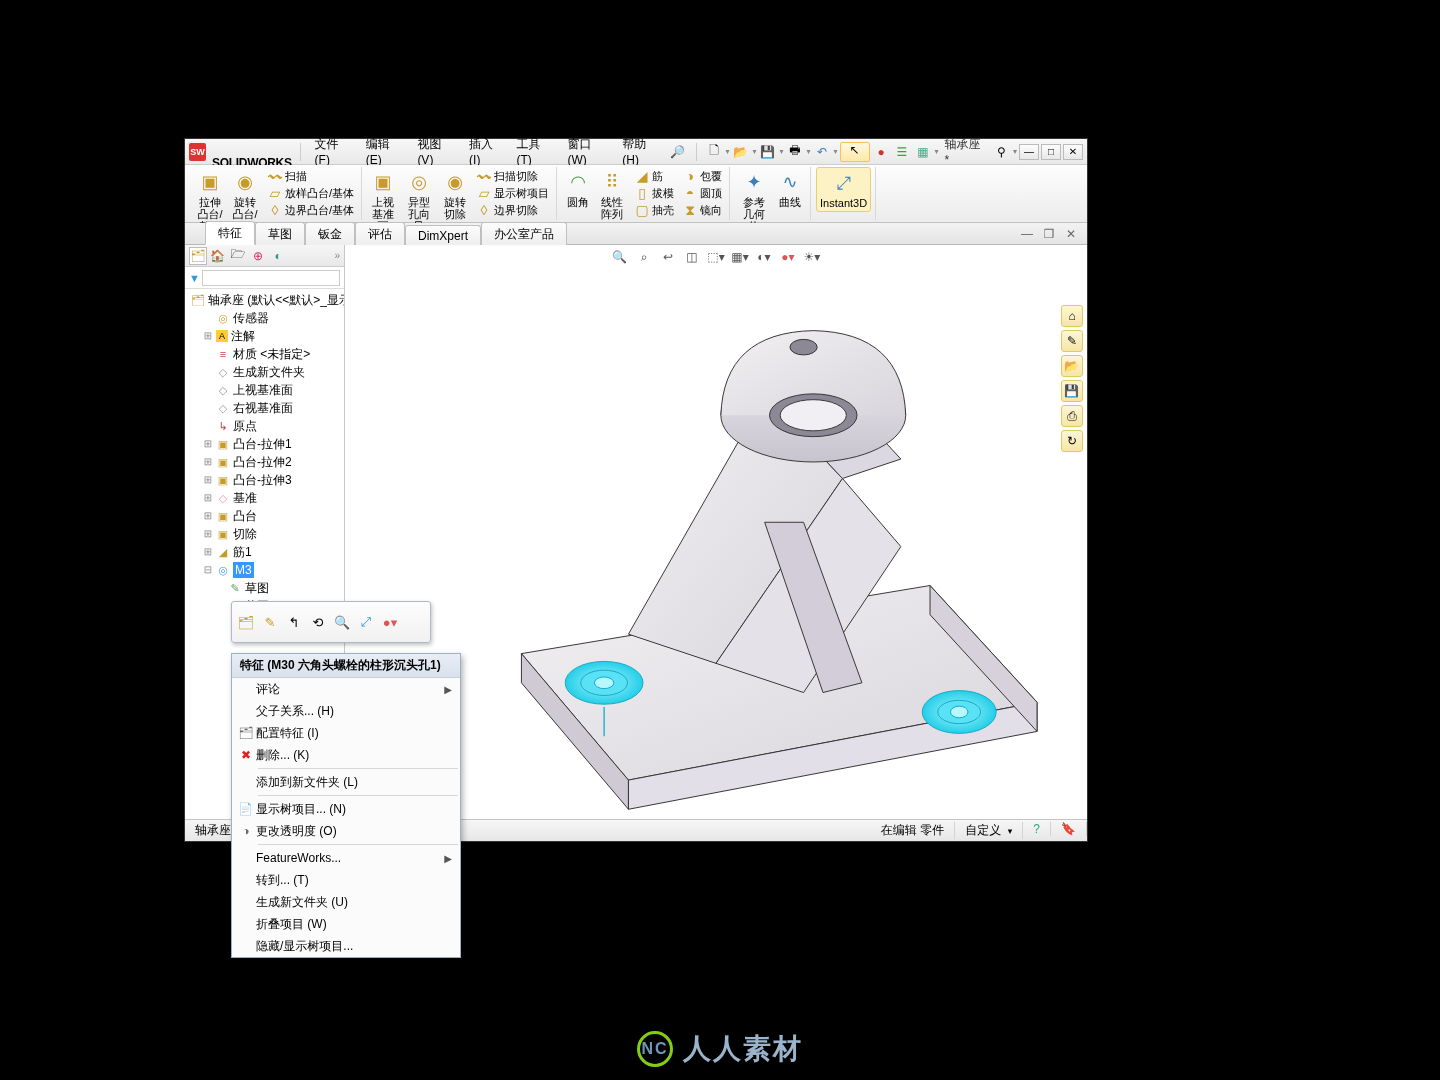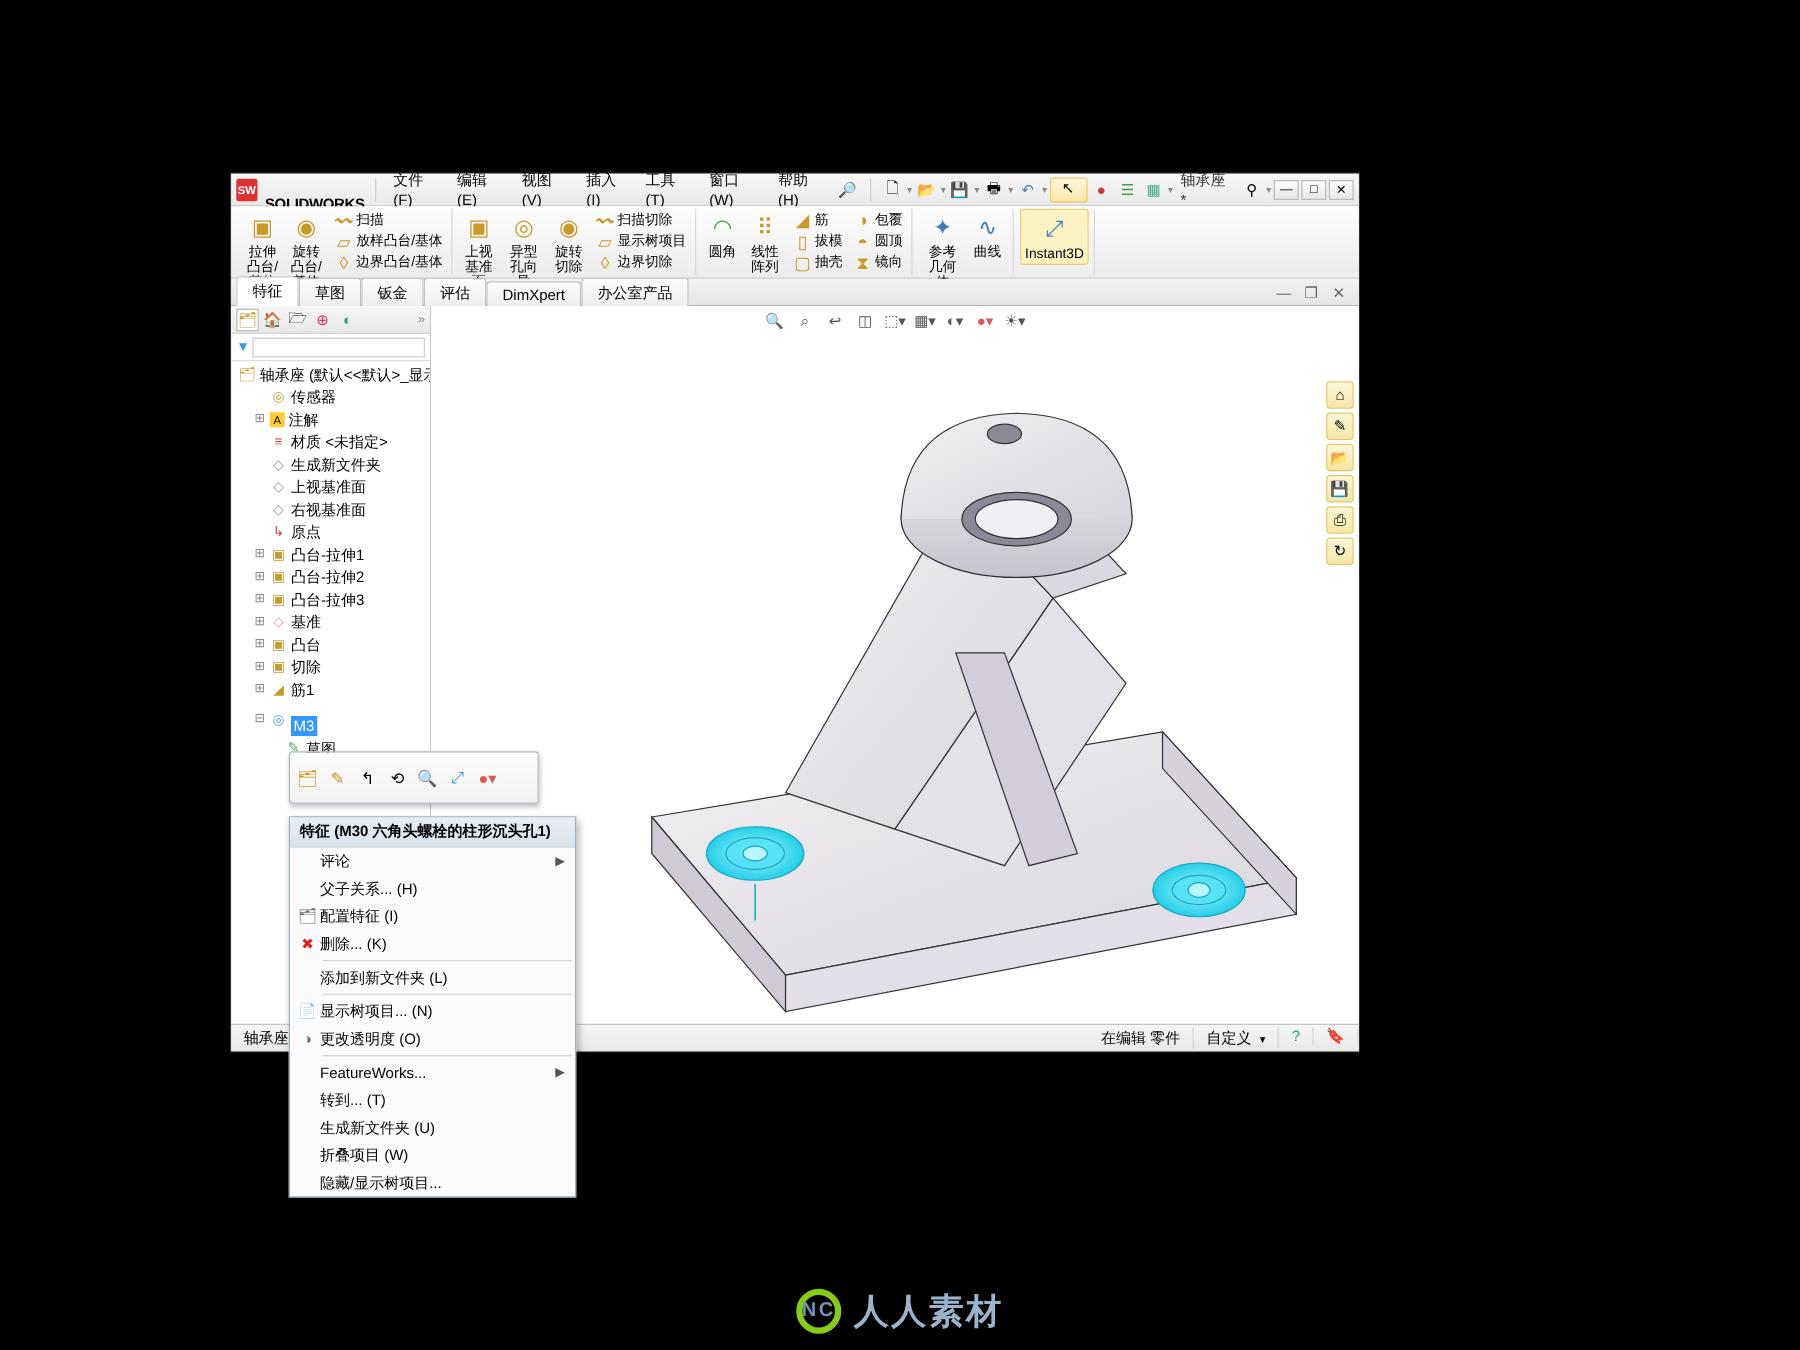--- a/index.html
+++ b/index.html
@@ -26,40 +26,40 @@
 .rib-stack { display: flex; flex-direction: column; gap: 0; }
 .rib-icon { width: 18px; height: 18px; display: inline-flex; align-items: center; justify-content: center; font-size: 14px; }
 .rib-icon.big { width: 26px; height: 26px; font-size: 18px; }
 .rib-btn.highlight { background: #fdf2c4; border: 1px solid #e9cf74; border-radius: 3px; }
 .rib-btn.arrow-selected { border:1px solid #f5c35c; background:linear-gradient(#fff7e0,#ffe9a8); border-radius:2px; padding:1px; }
 .ic-gold { color: #c79a2a; }
 .ic-blue { color: #3a7fbb; }
 .ic-green { color: #4a9a4a; }
 
 
-.tabstrip { height: 22px; background: linear-gradient(#f3f3f3,#e4e4e4); border-bottom: 1px solid #b7b7b7; display: flex; align-items: flex-end; font-size: 12px; padding-left: 4px; justify-content: flex-end; }
+.tabstrip { height: 22px; background: linear-gradient(#f3f3f3,#e4e4e4); border-bottom: 1px solid #b7b7b7; display: flex; align-items: flex-end; font-size: 12px; padding-left: 20px; justify-content: flex-end; }
 .tab { padding: 3px 12px 2px; border: 1px solid #c0c0c0; border-bottom: none; background: linear-gradient(#fcfcfc,#eee); margin-right: 0px; border-radius: 3px 3px 0 0; position: relative; top: 1px; }
 .tab.active { background: #fff; font-weight: normal; border-bottom:1px solid #fff; }
 .tabstrip-right { margin-left: auto; display: flex; gap: 2px; padding-right: 6px; font-size: 11px; color: #666; align-items:center; }
 
 
 .main { flex: 1; display: flex; min-height: 0; position: relative; }
 .side { width: 160px; background: #fff; border-right: 1px solid #c9c9c9; display: flex; flex-direction: column; font-size: 12px; overflow: hidden; }
 .side-tabs { height: 22px; background: linear-gradient(#f6f6f6,#e8e8e8); border-bottom: 1px solid #ccc; display: flex; align-items: center; gap: 2px; padding: 0 4px; }
 .side-tab { width: 18px; height: 18px; display:inline-flex; align-items:center; justify-content:center; font-size:12px; border:1px solid transparent; }
 .side-tab.active { background:#fff; border-color:#bbb; }
 .side-filter { height: 22px; border-bottom: 1px solid #ddd; display: flex; align-items: center; padding: 0 4px; }
 .side-filter input { width: 100%; font-size: 11px; border: 1px solid #ccc; padding: 1px 3px; }
 .tree { flex: 1; overflow: auto; padding: 2px 0; }
 .tree-item { display: flex; align-items: center; gap: 3px; padding: 1px 2px 1px 6px; white-space: nowrap; line-height: 16px; }
 .tree-item .tw { width: 10px; color: #888; font-size: 10px; text-align:center; }
 .tree-item .ic { width: 14px; height: 14px; display: inline-flex; align-items:center; justify-content:center; font-size:11px; }
 .tree-item.indent1 { padding-left: 18px; }
 .tree-item.indent2 { padding-left: 30px; }
-.tree-item .sel { background: #3399ff; color: #fff; padding: 0 2px; margin-top: 11px; }
+.tree-item .sel { background: #3399ff; color: #fff; padding: 0 2px; }
 
 
 .viewport { flex: 1; position: relative; background: #fff; overflow: hidden; }
 .view-toolbar { position: absolute; top: 2px; left: 50%; transform: translateX(-50%); display: flex; gap: 4px; font-size: 12px; color: #555; z-index:2; }
 .side-tools { position: absolute; right: 4px; top: 60px; display: flex; flex-direction: column; gap: 3px; }
 .side-tools .stb { width: 22px; height: 22px; background: linear-gradient(#fdf6d8,#f5e6a6); border: 1px solid #e2c865; border-radius: 3px; display:flex; align-items:center; justify-content:center; font-size:12px; }
 
 
 .ctx-wrap { position: absolute; left: 228px; top: 498px; z-index: 50; }
 .ctx-bar { width: 200px; height: 42px; background: linear-gradient(#fdfdfd,#f1f1f1); border: 1px solid #aeb9c4; border-radius: 3px; box-shadow: 1px 2px 4px rgba(0,0,0,.25); display: flex; flex-wrap: wrap; align-content: center; gap: 4px 8px; padding: 2px 6px; font-size: 13px; }
@@ -71,21 +71,21 @@
 .ctx-row .arrow { margin-left: auto; font-size: 10px; color:#555; }
 .ctx-sep { height: 1px; background: #d7d7d7; margin: 2px 2px 2px 26px; }
 
 
 .statusbar { height: 22px; background: linear-gradient(#f6f6f6,#e7e7e7); border-top: 1px solid #c4c4c4; display: flex; align-items: center; font-size: 12px; position: relative; }
 .statusbar .cell { padding: 0 10px; border-right: 1px solid #d3d3d3; height:100%; display:flex; align-items:center; }
 .statusbar .right { margin-left: auto; display:flex; }
 
 
 .watermark { position: absolute; bottom: 12px; left: 50%; transform: translateX(-50%); color: #9bb4cc; font-size: 28px; font-weight: bold; display: flex; align-items: center; gap: 10px; letter-spacing: 2px; }
-.watermark .wm-logo { width: 36px; height: 36px; border: 5px solid #84cc16; border-radius: 50%; display:flex; align-items:center; justify-content:center; font-size:16px; color:#6f95b8;text-align:right; }
+.watermark .wm-logo { width: 36px; height: 36px; border: 3px solid #84cc16; border-radius: 50%; display:flex; align-items:center; justify-content:center; font-size:16px; color:#6f95b8;text-align:right; }
 </style>
 </head>
 <body>
 
 <div class="screenshot-frame">
 <div class="app">
 
 <div class="menubar">
   <span class="sw-logo">SW</span>
   <span class="sw-brand">SOLIDWORKS</span>

